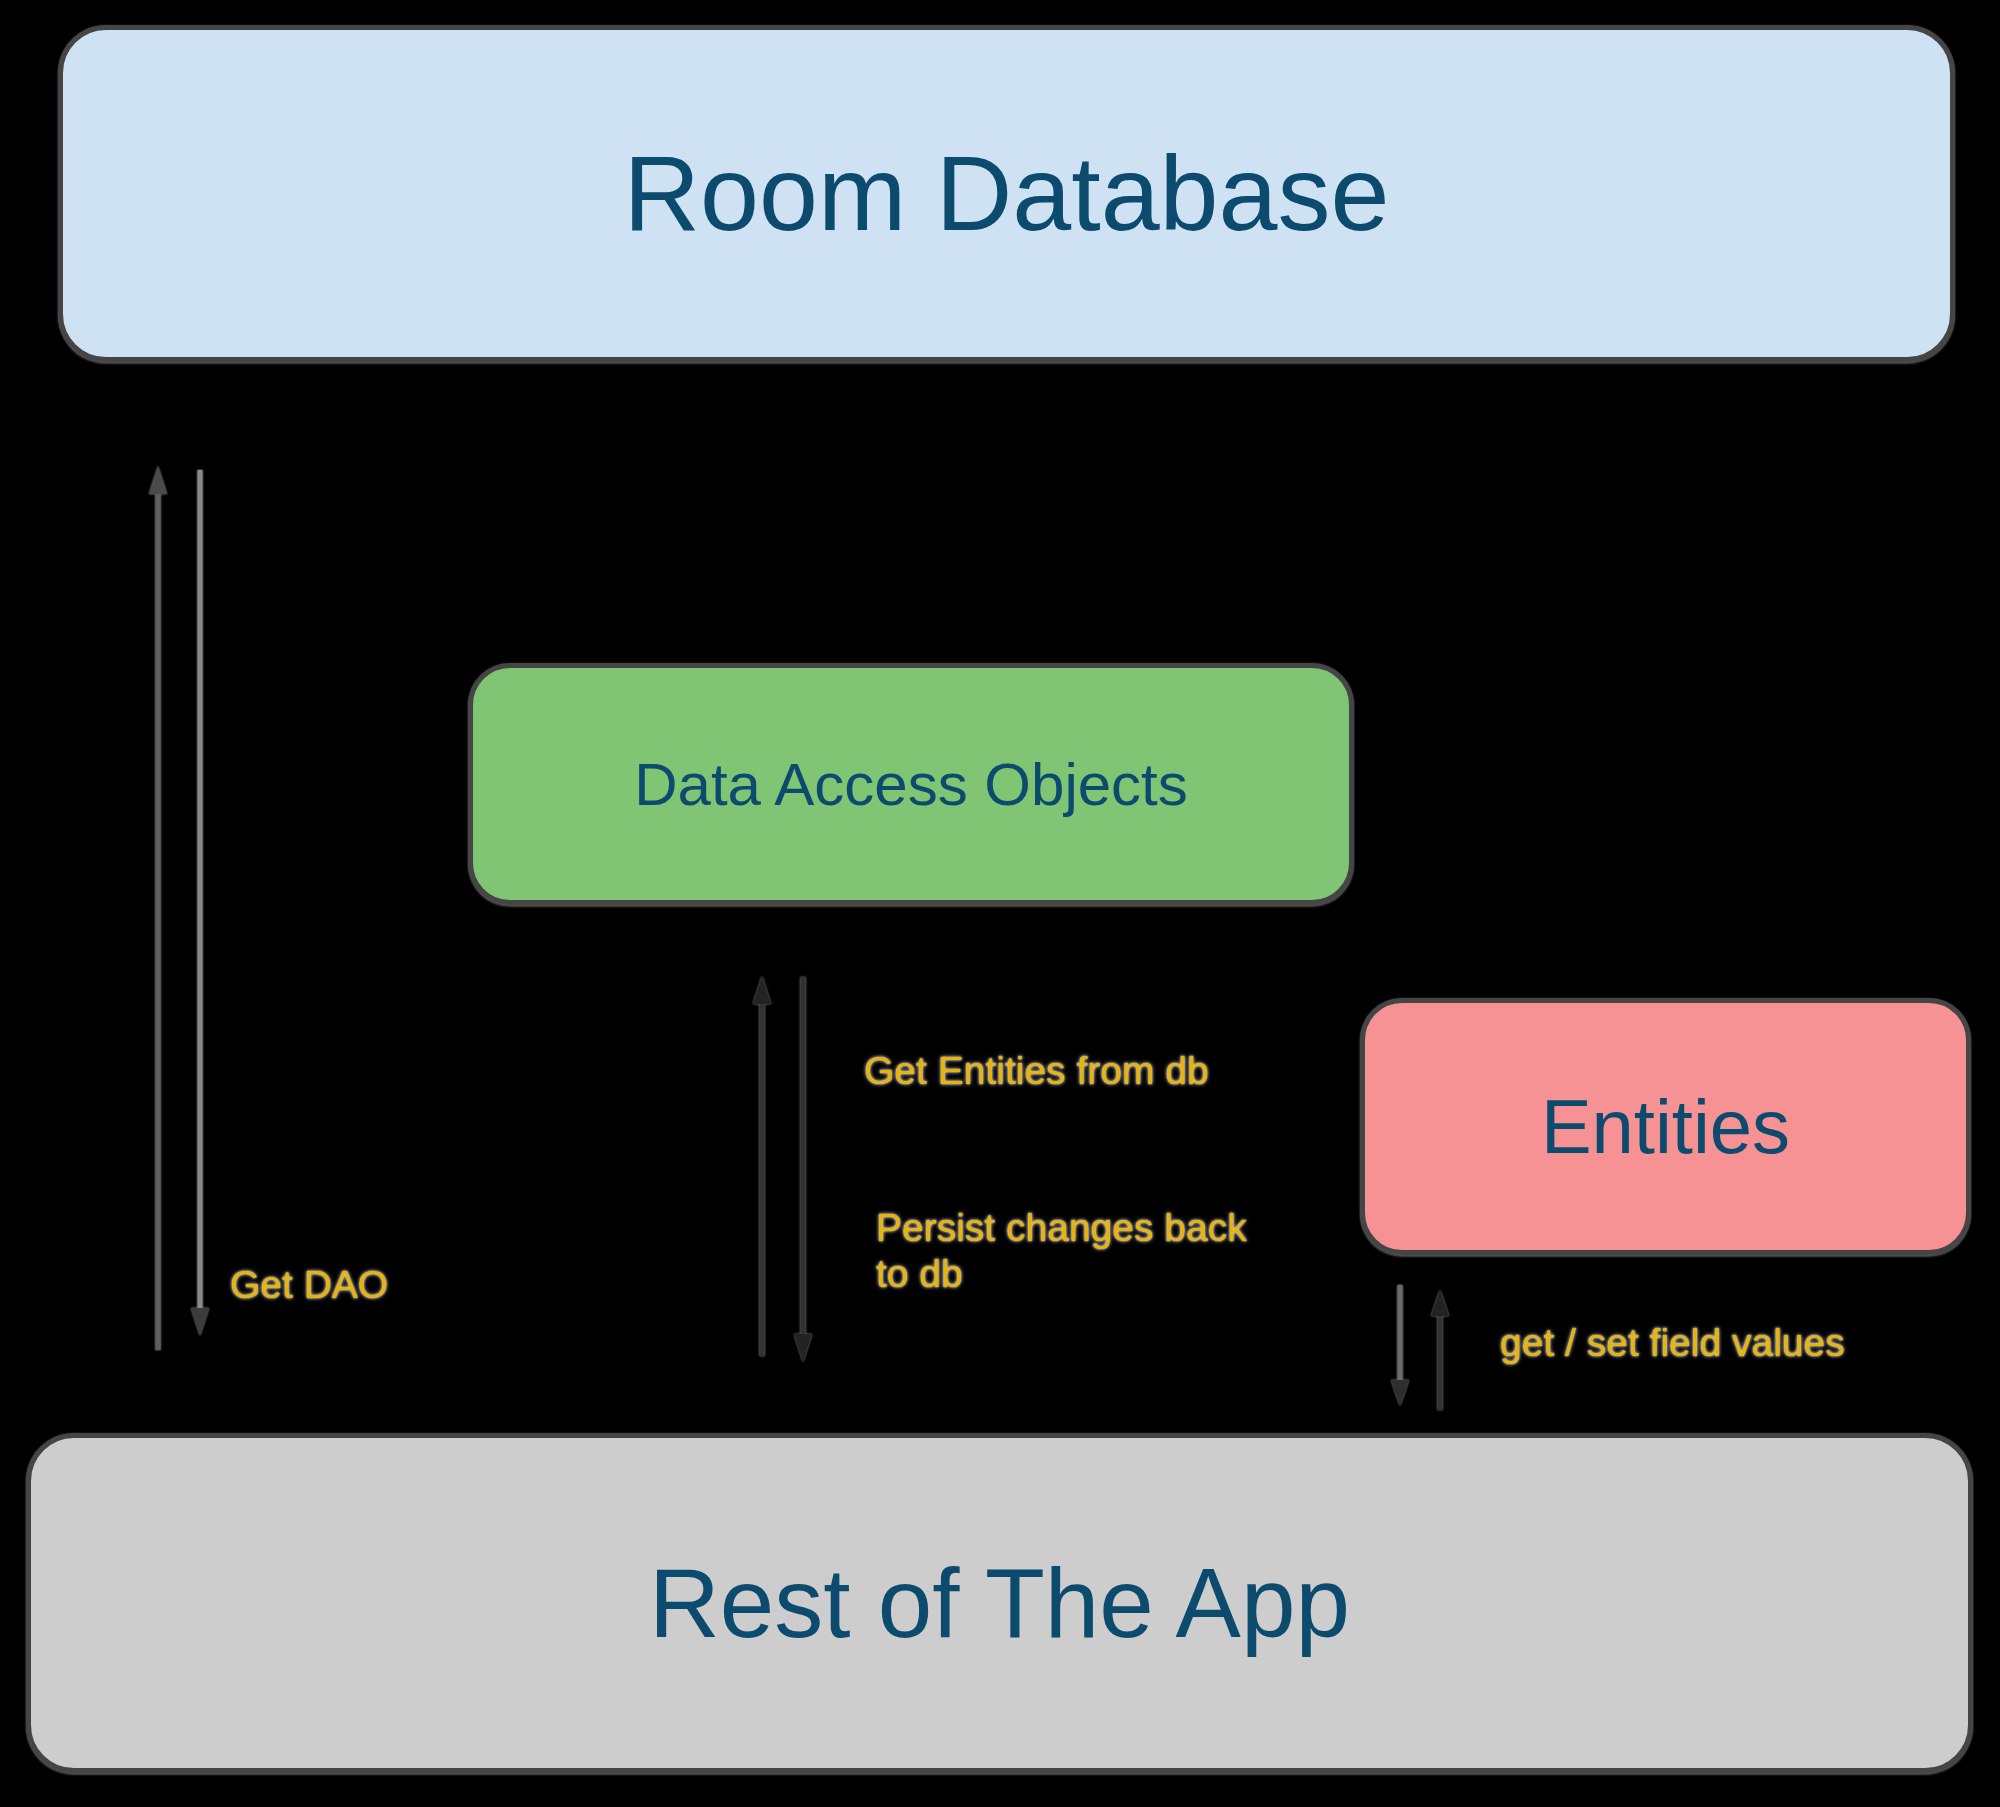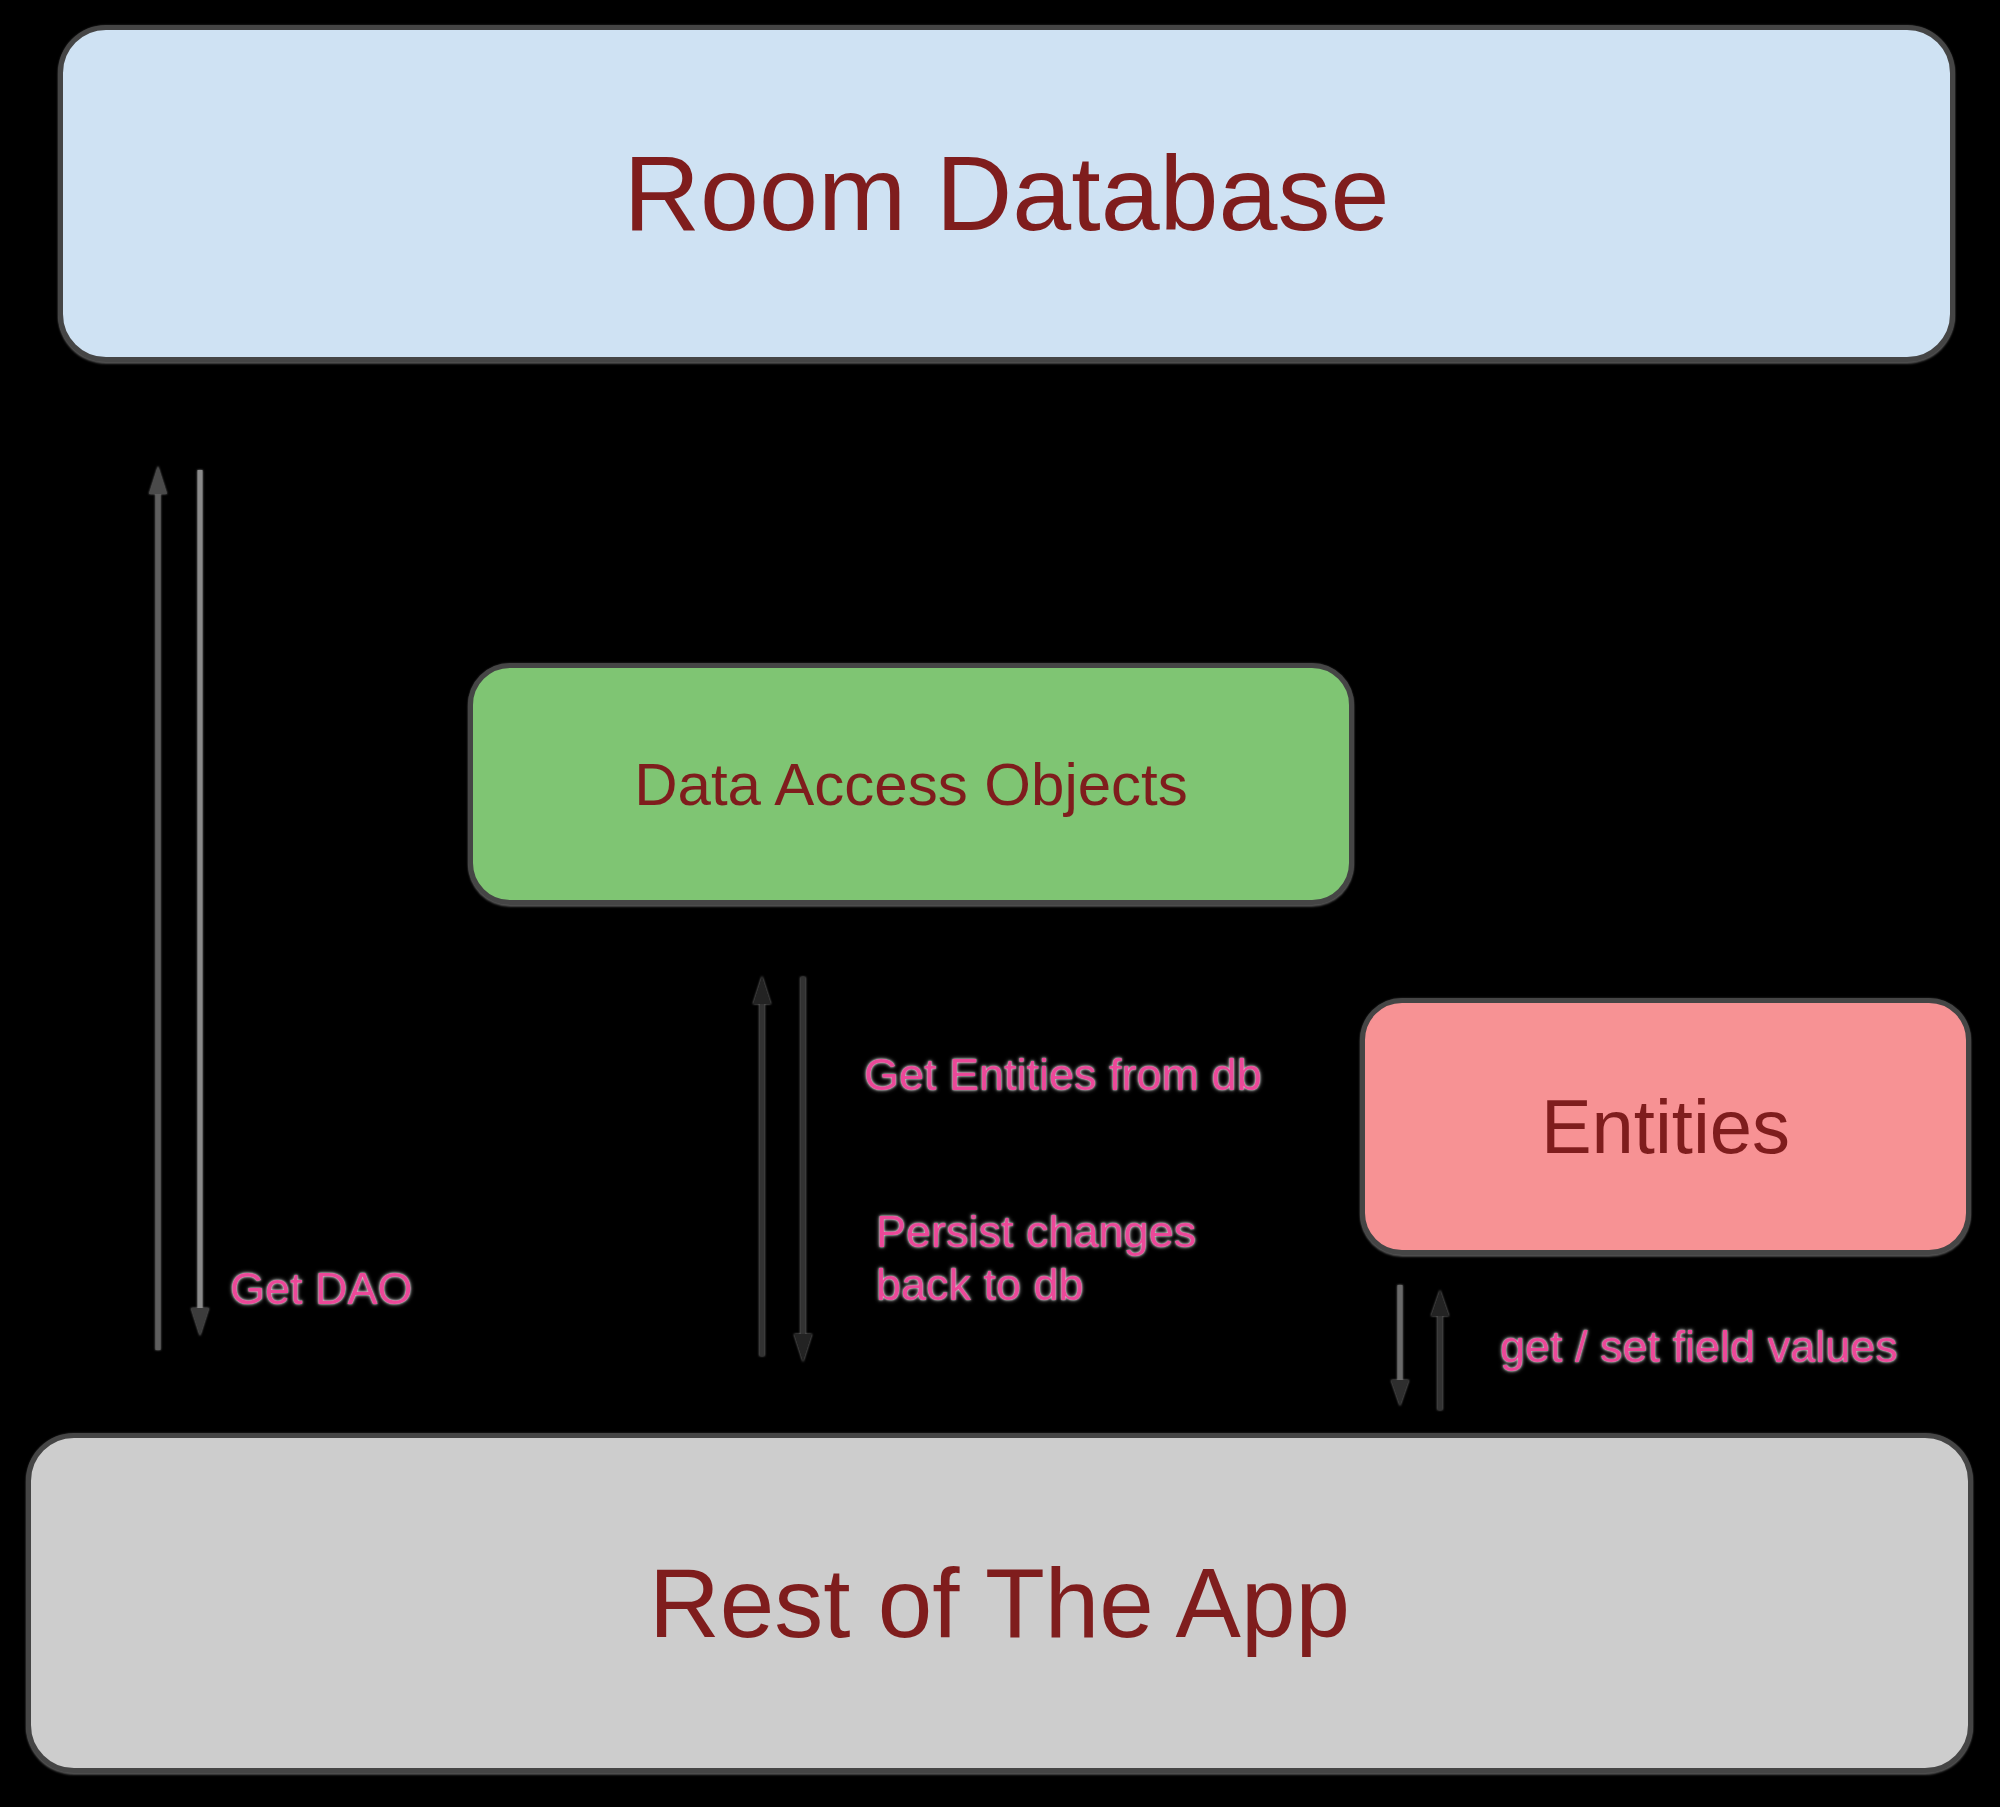--- a/index.html
+++ b/index.html
@@ -14,21 +14,21 @@
     overflow: hidden;
     font-family: "Liberation Sans", sans-serif;
   }
   .node {
     position: absolute;
     box-sizing: border-box;
     border: 5px solid #454545;
     display: flex;
     align-items: center;
     justify-content: center;
-    color: #7f1d1d;
+    color: #0c4a6e;
     box-shadow: 0 2px 2px rgba(255,255,255,0.28), 0 0 2px rgba(255,255,255,0.22);
   }
   .node-room {
     left: 58px; top: 25px;
     width: 1897px; height: 337px;
     border-radius: 48px;
     font-size: 106px;
   }
   .node-dao {
     left: 468px; top: 663px;
@@ -50,22 +50,22 @@
   }
   .arrows {
     position: absolute;
     left: 0; top: 0;
     width: 2000px;
     height: 1807px;
     filter: drop-shadow(0 0 1px rgba(255,255,255,0.55));
   }
   .edge-label {
     position: absolute;
-    color: #ec4899;
-    font-size: 45px;
+    color: #eab308;
+    font-size: 39px;
     line-height: 1.18;
     text-shadow: 0 0 2px rgba(255,255,255,0.95), 0 0 4px rgba(255,255,255,0.75);
     white-space: nowrap;
   }
   .edge-label.wrap {
     white-space: normal;
     margin-left: 12px;
   }
   #label-get-dao       { left: 230px;  top: 1262px; }
   #label-get-entities  { left: 864px;  top: 1048px; }

